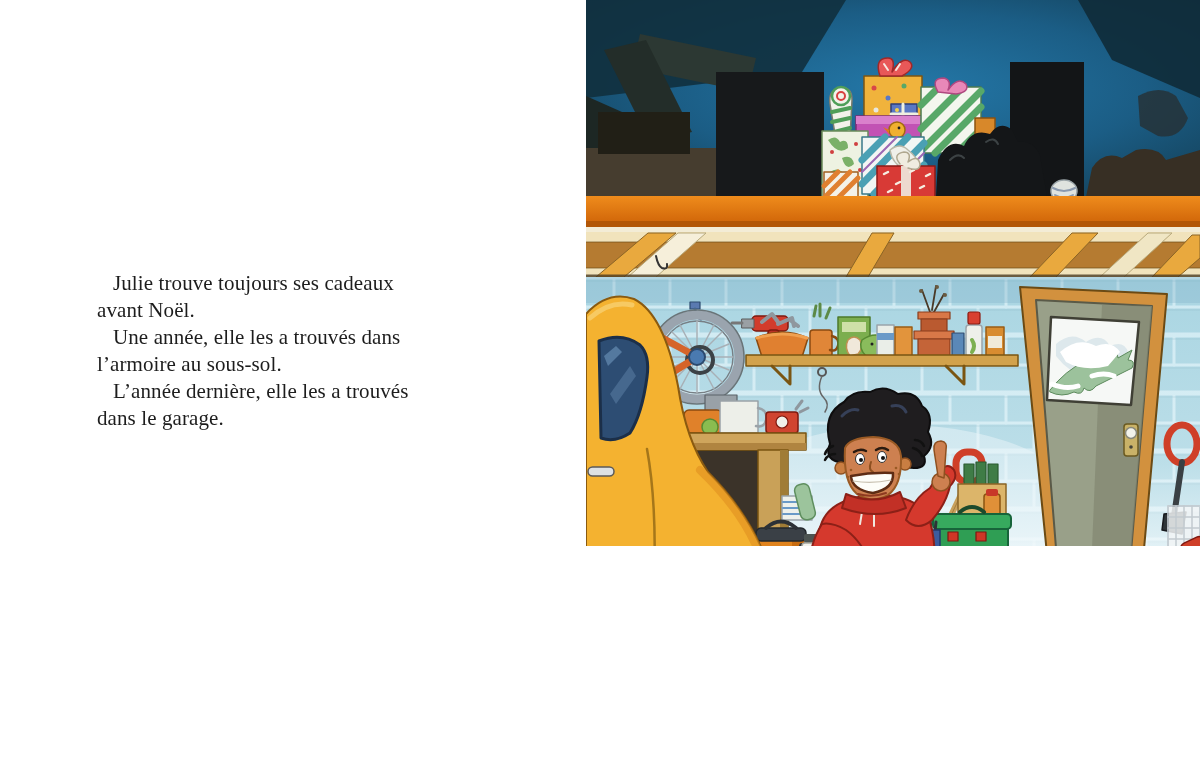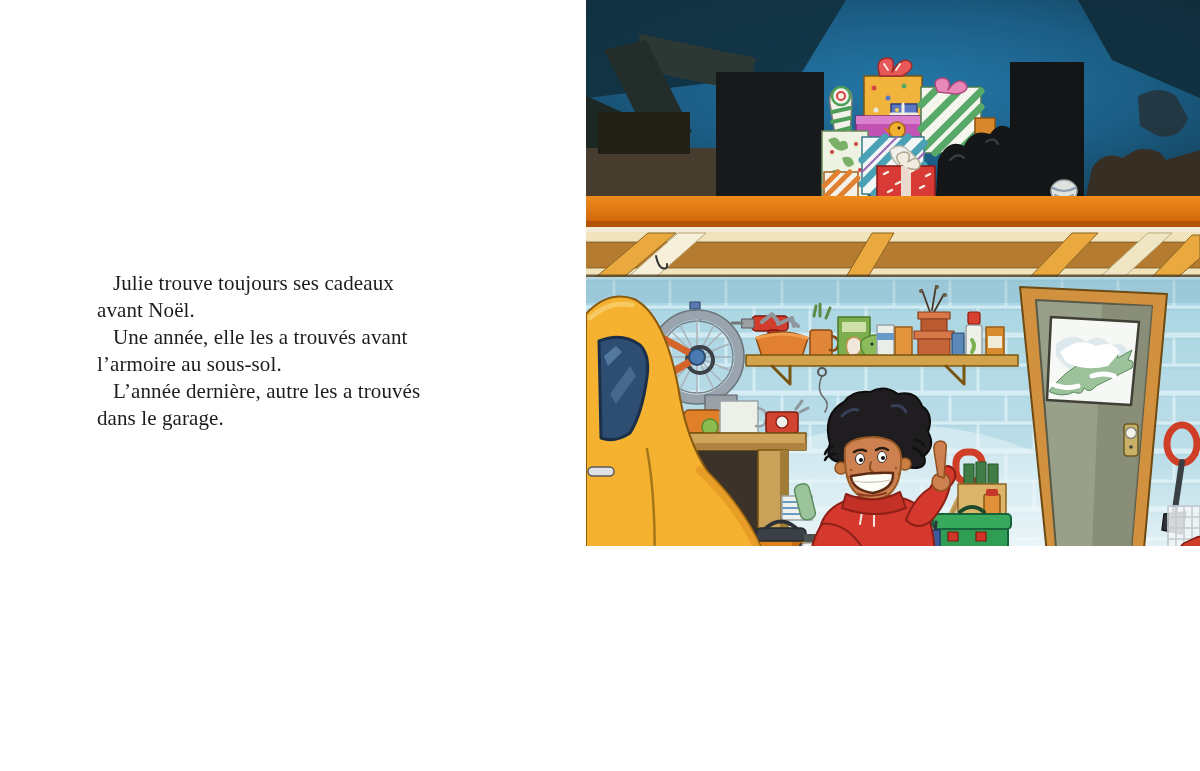--- a/index.html
+++ b/index.html
@@ -14,23 +14,23 @@
   .il *{stroke-linejoin:round;stroke-linecap:round;}
 </style>
 </head>
 <body>
 
 <div class="page">
 
   <div class="story">
     <p>Julie trouve toujours ses cadeaux
 avant Noël.</p>
-    <p>Une année, elle les a trouvés avant
+    <p>Une année, elle les a trouvés dans
 l’armoire au sous-sol.</p>
-    <p>L’année dernière, autre les a trouvés
+    <p>L’année dernière, elle les a trouvés
 dans le garage.</p>
   </div>
   <div class="pageno">2</div>
 
   <svg class="il" viewBox="586 0 614 771" role="img" aria-label="Night-time garage: Christmas presents hidden on a loft ledge above the rafters; a smiling boy in a red hoodie holds a big orange flashlight and points up at them while a shaggy black dog watches; a yellow car, wall shelf with pots and jars, hanging bicycle, workbench, shop vacuum, green toolbox, door with a snowy window and a red lawnmower fill the garage.">
     <defs>
       <radialGradient id="skyg" cx="52%" cy="45%" r="78%">
         <stop offset="0" stop-color="#2478a8"></stop>
         <stop offset="0.5" stop-color="#1b5d85"></stop>
         <stop offset="1" stop-color="#11374a"></stop>

